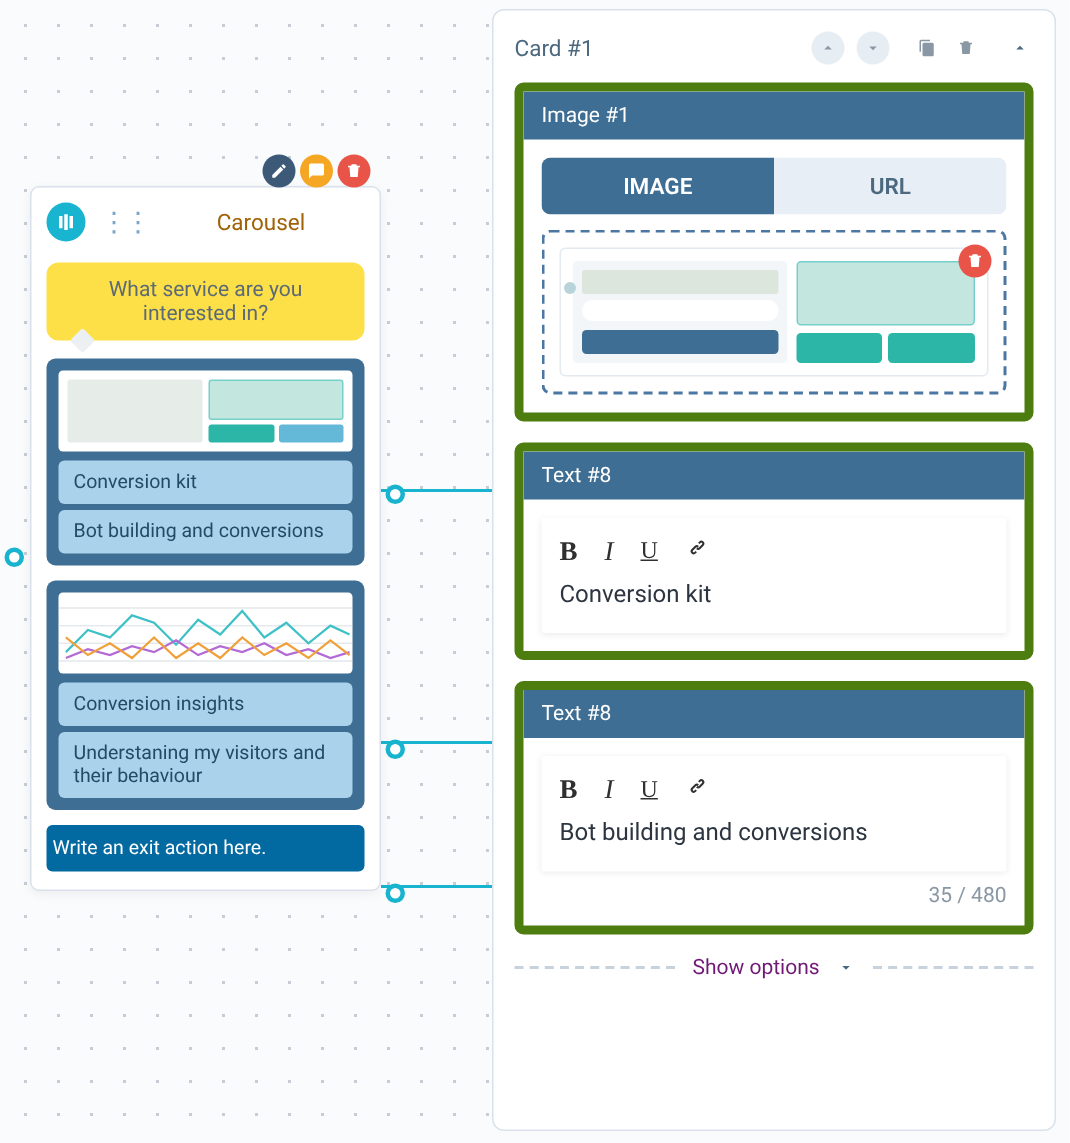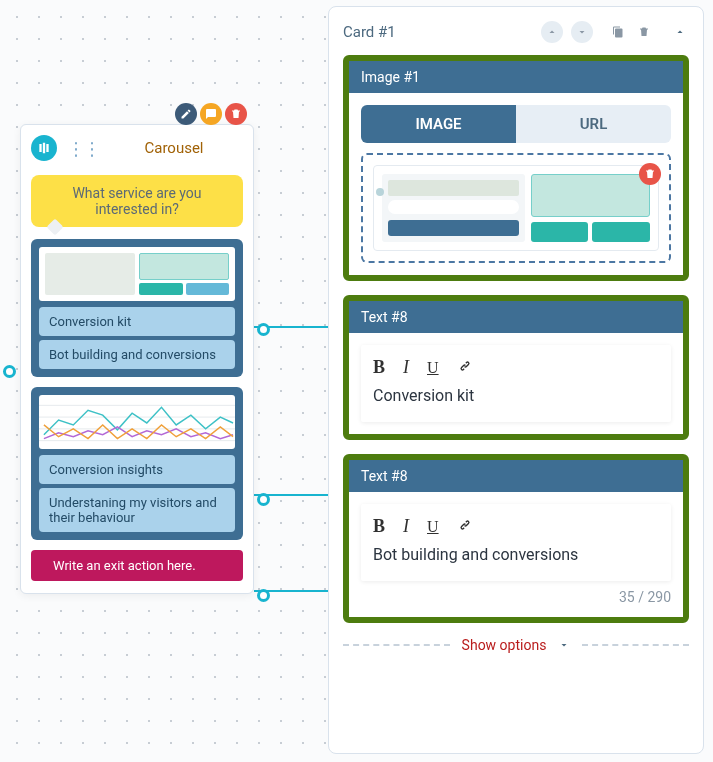--- a/index.html
+++ b/index.html
@@ -86,22 +86,22 @@
   }
   .chart-thumb svg { width:100%; height:100%; }
   .card-btn {
     background:#aad2eb; color:#234b66; font-size:13px;
     border-radius:4px; padding:7px 10px; margin-top:4px;
     position:relative;
   }
   .card-btn:first-of-type { margin-top:0; }
   .exit-action {
     margin:2px 10px 12px 10px;
-    background:#be185d; color:#fff; font-size:13px;
-    border-radius:4px; padding:8px 22px; position:relative;
+    background:#0369a1; color:#fff; font-size:13px;
+    border-radius:4px; padding:8px 4px; position:relative;
   }
   .port {
     position:absolute; width:13px; height:13px; border-radius:50%;
     background:#fff; border:3px solid #18b4cf;
   }
   .port-out1 { right:-17px; top:198px; }
   .port-out2 { right:-17px; top:368px; }
   .port-exit { right:-17px; top:464px; }
   .port-in { left:-18px; top:240px; }
   .wire {
@@ -187,21 +187,21 @@
   .tb-i { font-style:italic; font-size:18px; }
   .tb-u { text-decoration:underline; font-size:16px; }
   .tb-link svg { width:16px; height:16px; }
   .text-field {
     font-size:16px; color:#2c3540; min-height:32px; outline:none;
   }
   .count { text-align:right; color:#8a97a4; font-size:14px; margin-top:8px; }
   .text-body { background:#fff; padding:12px 12px 4px 12px; box-shadow:0 1px 4px rgba(0,0,0,0.08); border-radius:2px; }
   .show-opts {
     display:flex; align-items:center; justify-content:center; gap:12px;
-    margin-top:8px; color:#b91c1c; font-size:14px;
+    margin-top:8px; color:#701a75; font-size:14px;
   }
   .divider { flex:1; border-top:2px dashed #c8d2dc; height:0; }
 </style>
 </head>
 <body>
 
 <div class="dots-bg"></div>
 <div class="canvas">
 
   <svg class="wire" style="left:254px; top:324px; width:80px; height:50px;">
@@ -377,21 +377,21 @@
             <span class="tb tb-i">I</span>
             <span class="tb tb-u">U</span>
             <span class="tb tb-link">
               <svg viewBox="0 0 24 24">
                   <path fill="#303030" d="M10.6 13.4a3 3 0 004.24 0l3-3a3 3 0 10-4.24-4.24l-1 1 1.4 1.4 1-1a1 1 0 111.4 1.4l-3 3a1 1 0 01-1.4 0l-1.4 1.44zM13.4 10.6a3 3 0 00-4.24 0l-3 3a3 3 0 104.24 4.24l1-1-1.4-1.4-1 1a1 1 0 11-1.4-1.4l3-3a1 1 0 011.4 0l1.4-1.44z"></path>
                 </svg>
             </span>
           </div>
           <div class="text-field" contenteditable="true" style="">Bot building and conversions</div>
         </div>
-        <div class="count">35 / 290</div>
+        <div class="count">35 / 480</div>
       </div>
     </div>
 
     <div class="show-opts">
       <div class="divider"></div>
       <span>Show options</span>
       <svg width="12" height="12" viewBox="0 0 24 24">
           <path fill="#4c697f" d="M7 10l5 5 5-5z"></path>
         </svg>
       <div class="divider"></div>

